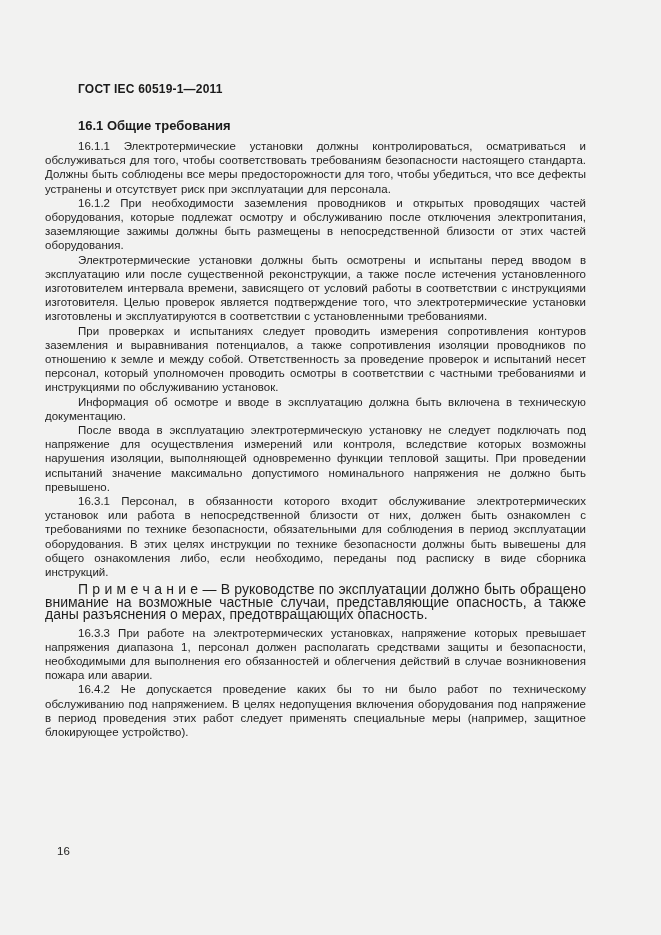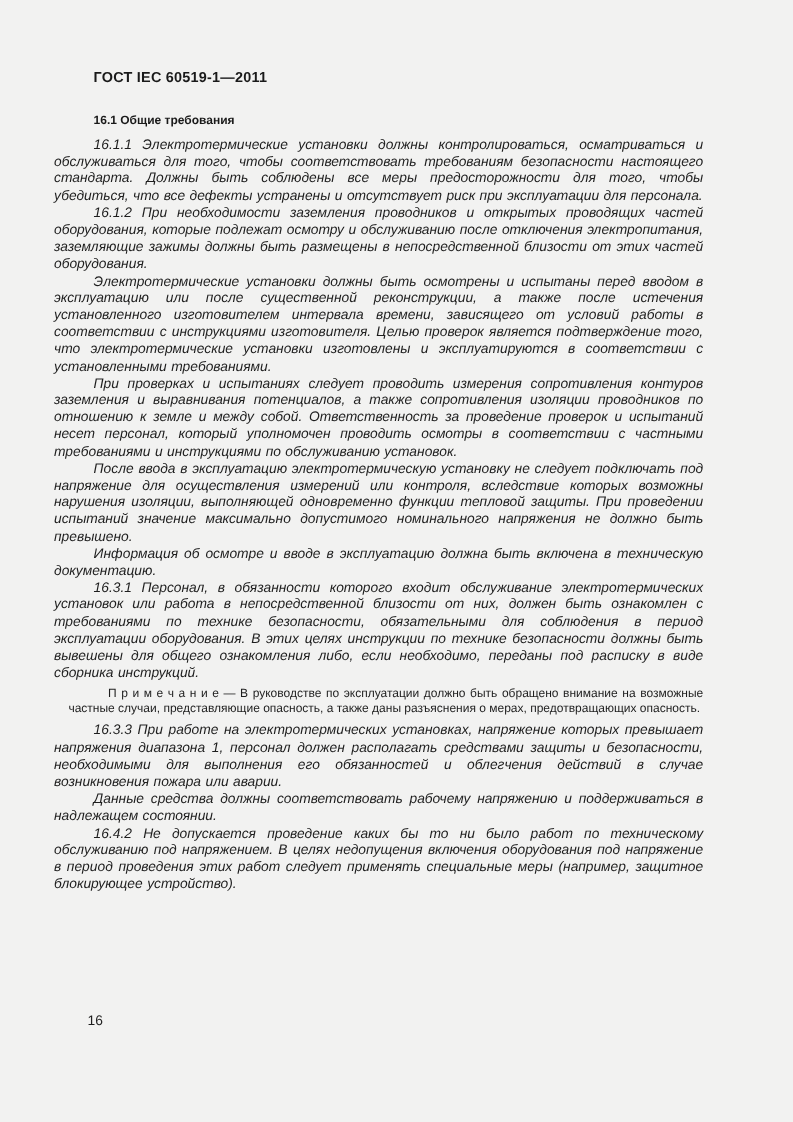--- a/index.html
+++ b/index.html
@@ -13,81 +13,79 @@
     font-family: "Liberation Sans", sans-serif;
     color: #1e1e1e;
     overflow: hidden;
     position: relative;
   }
   .page {
     position: relative;
     width: 630px;
     height: 935px;
     box-sizing: border-box;
-    padding: 57px 44px 0 45px;
+    padding: 82px 44px 0 45px;
   }
   .running-header {
     font-size: 12px;
     font-weight: bold;
     letter-spacing: 0.2px;
     margin: 0 0 0 33px;
     color: #1a1a1a;
   }
   .content {
     margin-top: 23px;
   }
   .content .h {
-    font-size: 10px;
+    font-size: 13px;
     font-weight: bold;
     line-height: 14px;
     margin: 9px 0 6px 0;
     text-indent: 33px;
     color: #1a1a1a;
   }
   .content .p {
     font-size: 11.5px;
     line-height: 14.2px;
     text-align: justify;
     text-indent: 33px;
     margin: 0;
     word-spacing: 0.5px;
-    font-style: italic;
   }
   .content .note {
-    font-size: 10px;
+    font-size: 14px;
     line-height: 12.4px;
     text-align: justify;
     text-indent: 33px;
-    margin: 4px 0 5px 12px;
+    margin: 4px 0 5px 0;
   }
   .page-number {
     position: absolute;
-    left: 73px;
+    left: 57px;
     top: 845px;
     font-size: 11.5px;
     color: #1e1e1e;
   }
 </style>
 </head>
 <body>
 
 <div class="page">
 
   <div class="running-header">ГОСТ IEC 60519-1—2011</div>
 
   <div class="content">
     <div class="h">16.1 Общие требования</div>
     <div class="p">16.1.1 Электротермические установки должны контролироваться, осматриваться и обслуживаться для того, чтобы соответствовать требованиям безопасности настоящего стандарта. Должны быть соблюдены все меры предосторожности для того, чтобы убедиться, что все дефекты устранены и отсутствует риск при эксплуатации для персонала.</div>
     <div class="p">16.1.2 При необходимости заземления проводников и открытых проводящих частей оборудования, которые подлежат осмотру и обслуживанию после отключения электропитания, заземляющие зажимы должны быть размещены в непосредственной близости от этих частей оборудования.</div>
     <div class="p">Электротермические установки должны быть осмотрены и испытаны перед вводом в эксплуатацию или после существенной реконструкции, а также после истечения установленного изготовителем интервала времени, зависящего от условий работы в соответствии с инструкциями изготовителя. Целью проверок является подтверждение того, что электротермические установки изготовлены и эксплуатируются в соответствии с установленными требованиями.</div>
     <div class="p">При проверках и испытаниях следует проводить измерения сопротивления контуров заземления и выравнивания потенциалов, а также сопротивления изоляции проводников по отношению к земле и между собой. Ответственность за проведение проверок и испытаний несет персонал, который уполномочен проводить осмотры в соответствии с частными требованиями и инструкциями по обслуживанию установок.</div>
+    <div class="p">Информация об осмотре и вводе в эксплуатацию должна быть включена в техническую документацию.</div>
     <div class="p">После ввода в эксплуатацию электротермическую установку не следует подключать под напряжение для осуществления измерений или контроля, вследствие которых возможны нарушения изоляции, выполняющей одновременно функции тепловой защиты. При проведении испытаний значение максимально допустимого номинального напряжения не должно быть превышено.</div>
-    <div class="p">Информация об осмотре и вводе в эксплуатацию должна быть включена в техническую документацию.</div>
     <div class="p">16.3.1 Персонал, в обязанности которого входит обслуживание электротермических установок или работа в непосредственной близости от них, должен быть ознакомлен с требованиями по технике безопасности, обязательными для соблюдения в период эксплуатации оборудования. В этих целях инструкции по технике безопасности должны быть вывешены для общего ознакомления либо, если необходимо, переданы под расписку в виде сборника инструкций.</div>
     <div class="note">П р и м е ч а н и е  —  В руководстве по эксплуатации должно быть обращено внимание на возможные частные случаи, представляющие опасность, а также даны разъяснения о мерах, предотвращающих опасность.</div>
     <div class="p">16.3.3 При работе на электротермических установках, напряжение которых превышает напряжения диапазона 1, персонал должен располагать средствами защиты и безопасности, необходимыми для выполнения его обязанностей и облегчения действий в случае возникновения пожара или аварии.</div>
-    <div class="p">Данные средства должны соответствовать рабочему напряжению и поддерживаться в надлежащем состоянии.</div>
     <div class="p">16.4.2 Не допускается проведение каких бы то ни было работ по техническому обслуживанию под напряжением. В целях недопущения включения оборудования под напряжение в период проведения этих работ следует применять специальные меры (например, защитное блокирующее устройство).</div>
   </div>
 
   <div class="page-number">16</div>
 
 </div>
 
 </body></html>

